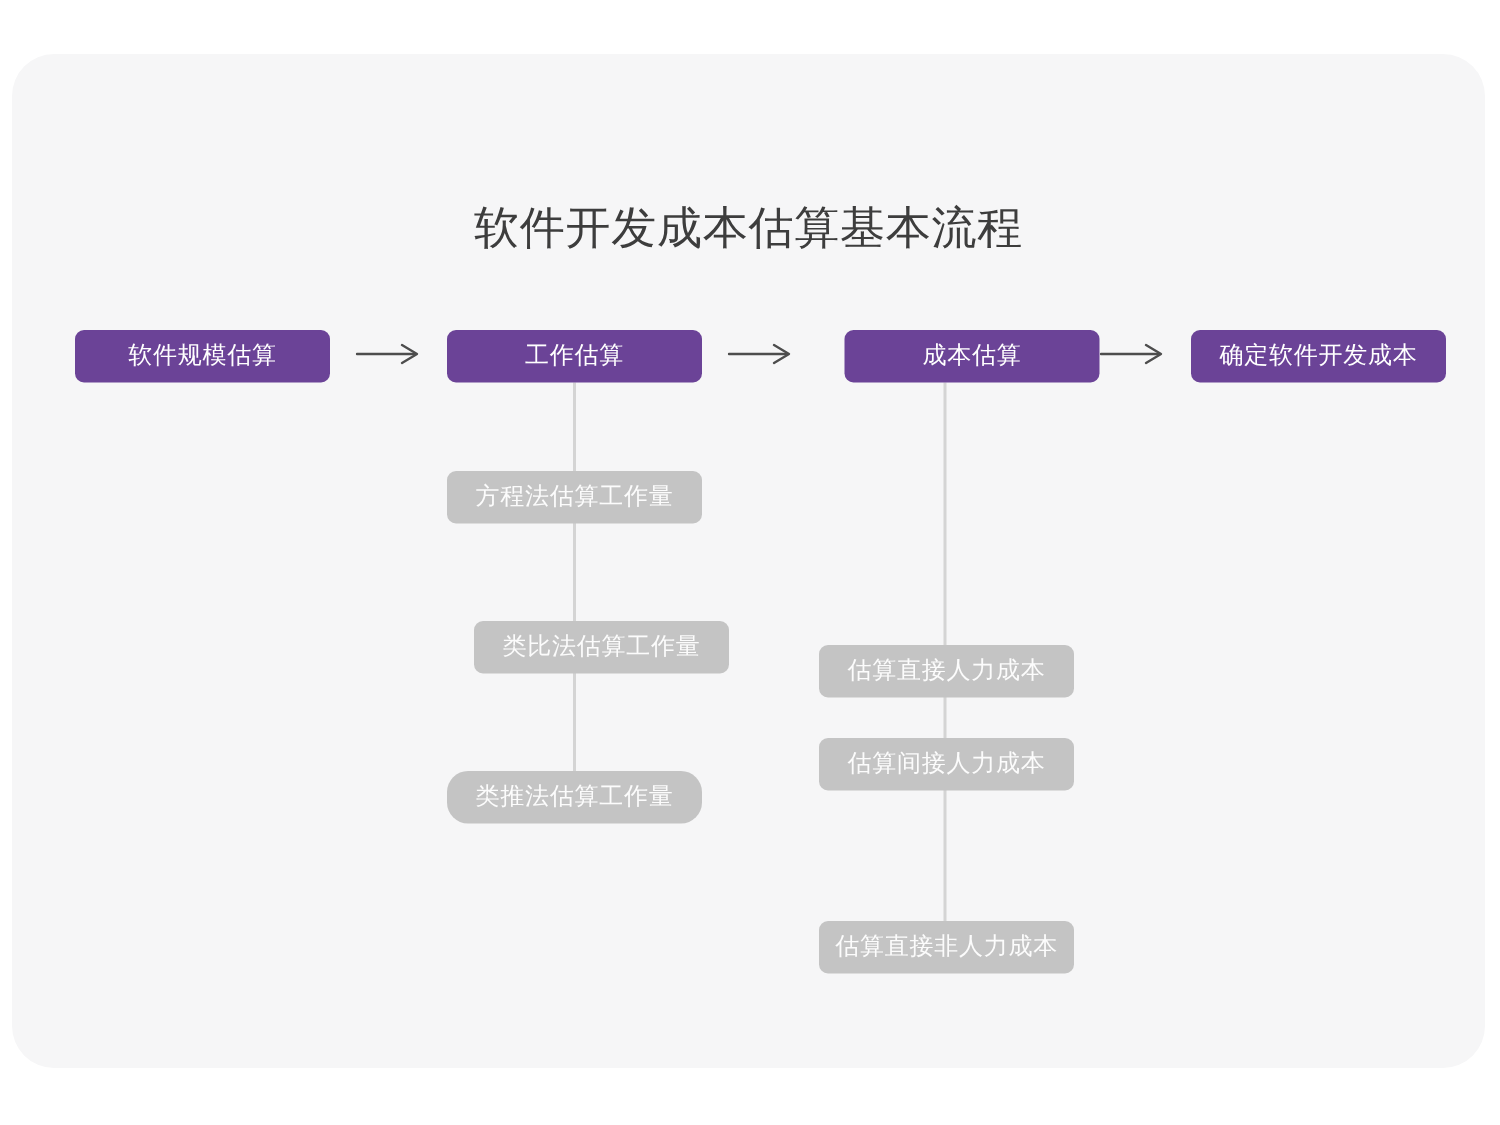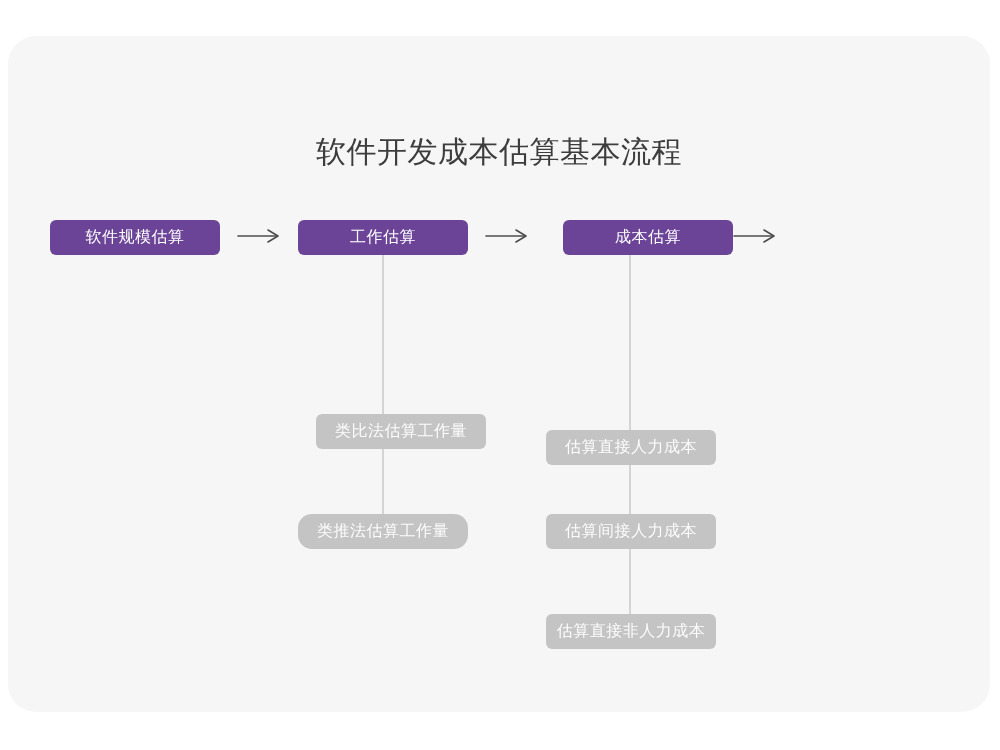--- a/index.html
+++ b/index.html
@@ -60,22 +60,24 @@
 
     <div class="node main" style="left:538px;margin-left:17px;">成本估算</div>
 
     <div class="arrow" style="left:725px;">
       <svg width="44" height="16" viewBox="0 0 44 16">
         <line x1="1" y1="8" x2="40" y2="8" stroke="#4d4d4d" stroke-width="1.6" stroke-linecap="round"></line>
         <polyline points="31,2 41,8 31,14" fill="none" stroke="#4d4d4d" stroke-width="1.6" stroke-linecap="round" stroke-linejoin="round"></polyline>
       </svg>
     </div>
 
+    <div class="node main" style="left:786px;">确定软件开发成本</div>
 
+    <div class="node sub" style="left:290px;top:278px;">方程法估算工作量</div>
     <div class="node sub" style="left:308px;top:378px;">类比法估算工作量</div>
     <div class="node sub" style="left:290px;top:478px;border-radius:14px;">类推法估算工作量</div>
 
     <div class="node sub" style="left:538px;top:378px;margin-top:16px;">估算直接人力成本</div>
-    <div class="node sub" style="left:538px;top:478px;">估算间接人力成本</div>
+    <div class="node sub" style="left:538px;top:456px;">估算间接人力成本</div>
     <div class="node sub" style="left:538px;top:578px;">估算直接非人力成本</div>
 
   </div>
 </div>
 
 </body></html>

